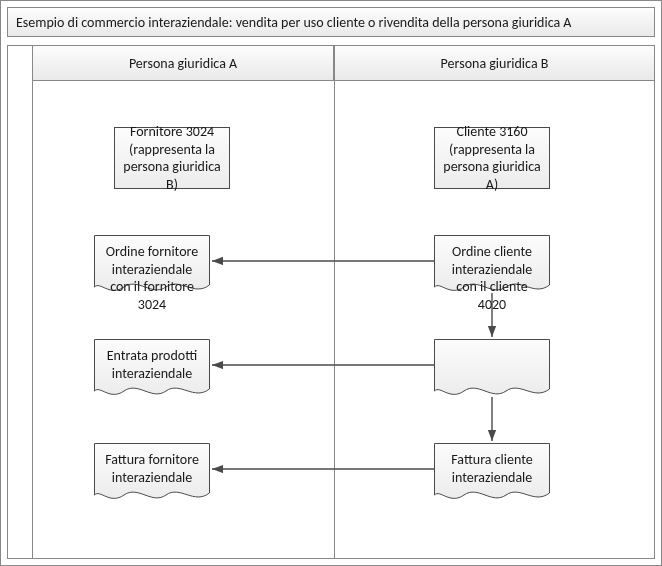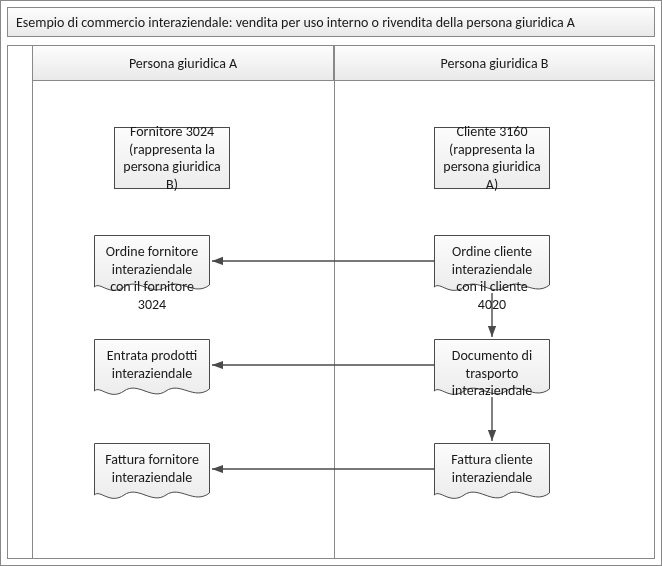--- a/index.html
+++ b/index.html
@@ -18,21 +18,21 @@
   .node.rect{height:62px;display:flex;align-items:center;justify-content:center}
   .doclabel{position:absolute;width:116px;font-size:14px;line-height:1.25;text-align:center;padding:8px 8px 0 8px}
   .arrow-svg{position:absolute;left:0;top:0;width:100%;height:100%;pointer-events:none}
 </style>
 </head>
 <body>
 
 <div class="diagram">
 
   <div class="title-band">
-    <span>Esempio di commercio interaziendale: vendita per uso interno o rivendita della persona giuridica A</span>
+    <span>Esempio di commercio interaziendale: vendita per uso cliente o rivendita della persona giuridica A</span>
   </div>
 
   <div class="inner-frame">
     <div class="col-hdr a">
       <span>Persona giuridica A</span>
     </div>
     <div class="col-hdr b">
       <span>Persona giuridica B</span>
     </div>
 
@@ -75,19 +75,18 @@
         <line x1="426" y1="284" x2="204" y2="284" stroke="#4a4a4a" stroke-width="1.4" marker-end="url(#ah)"></line>
 
         <line x1="484" y1="316" x2="484" y2="360" stroke="#4a4a4a" stroke-width="1.4" marker-end="url(#ah)"></line>
 
         <line x1="426" y1="388" x2="204" y2="388" stroke="#4a4a4a" stroke-width="1.4" marker-end="url(#ah)"></line>
       </svg>
 
       <div class="doclabel" style="left:86px;top:154px"><span>Ordine fornitore interaziendale con il fornitore 3024</span></div>
       <div class="doclabel" style="left:426px;top:154px"><span>Ordine cliente interaziendale con il cliente 4020</span></div>
       <div class="doclabel" style="left:86px;top:258px"><span>Entrata prodotti interaziendale</span></div>
-      <div class="doclabel" style="left:426px;top:258px"><span>Documento di trasporto interaziendale</span></div>
       <div class="doclabel" style="left:86px;top:362px"><span>Fattura fornitore interaziendale</span></div>
       <div class="doclabel" style="left:426px;top:362px"><span>Fattura cliente interaziendale</span></div>
 
     </div>
   </div>
 </div>
 
 </body></html>

